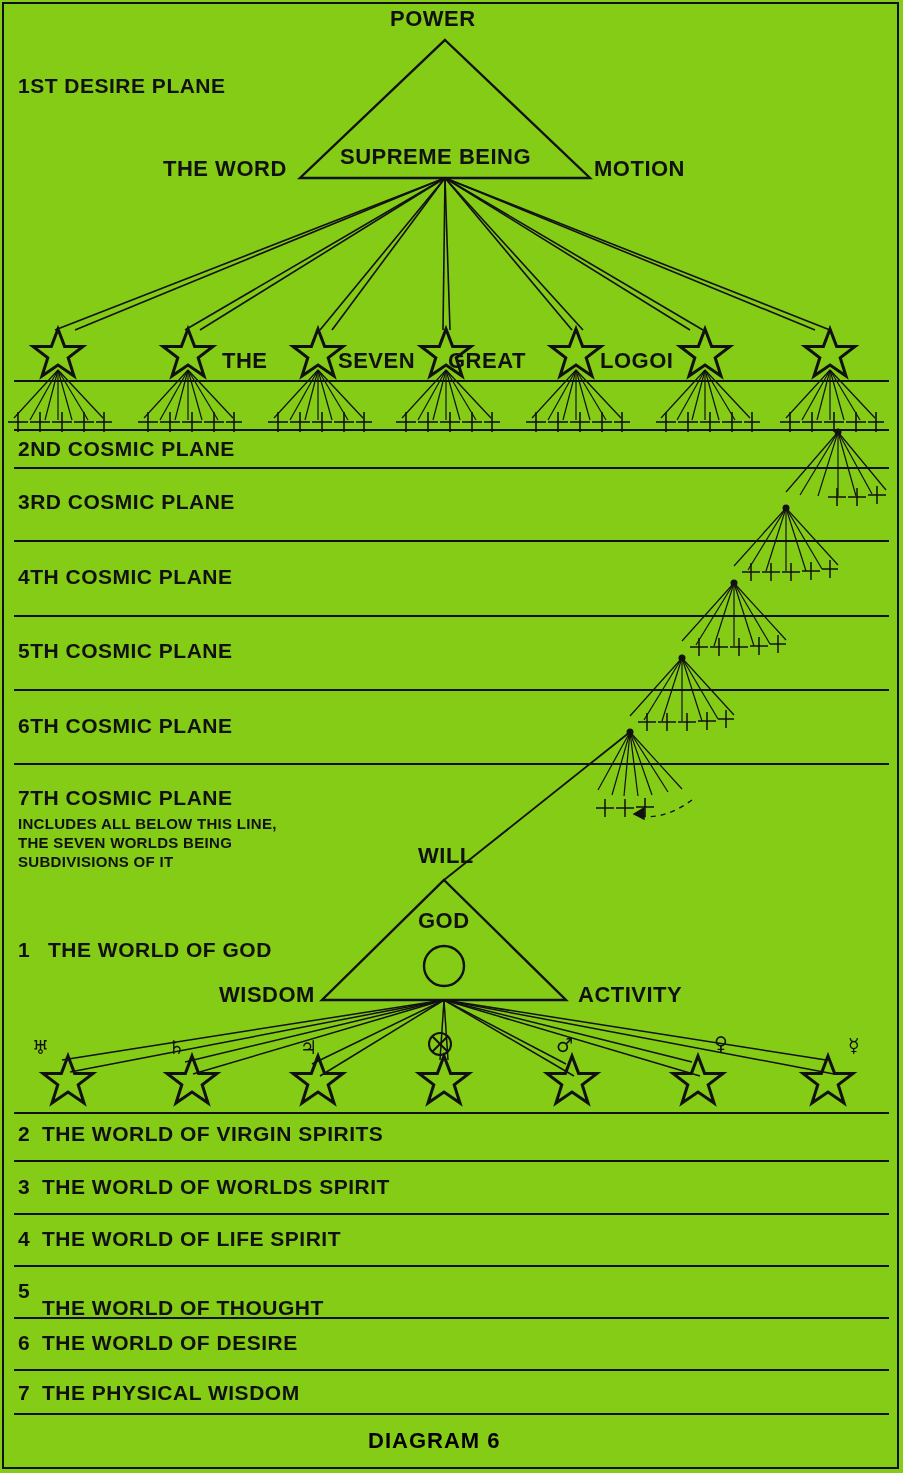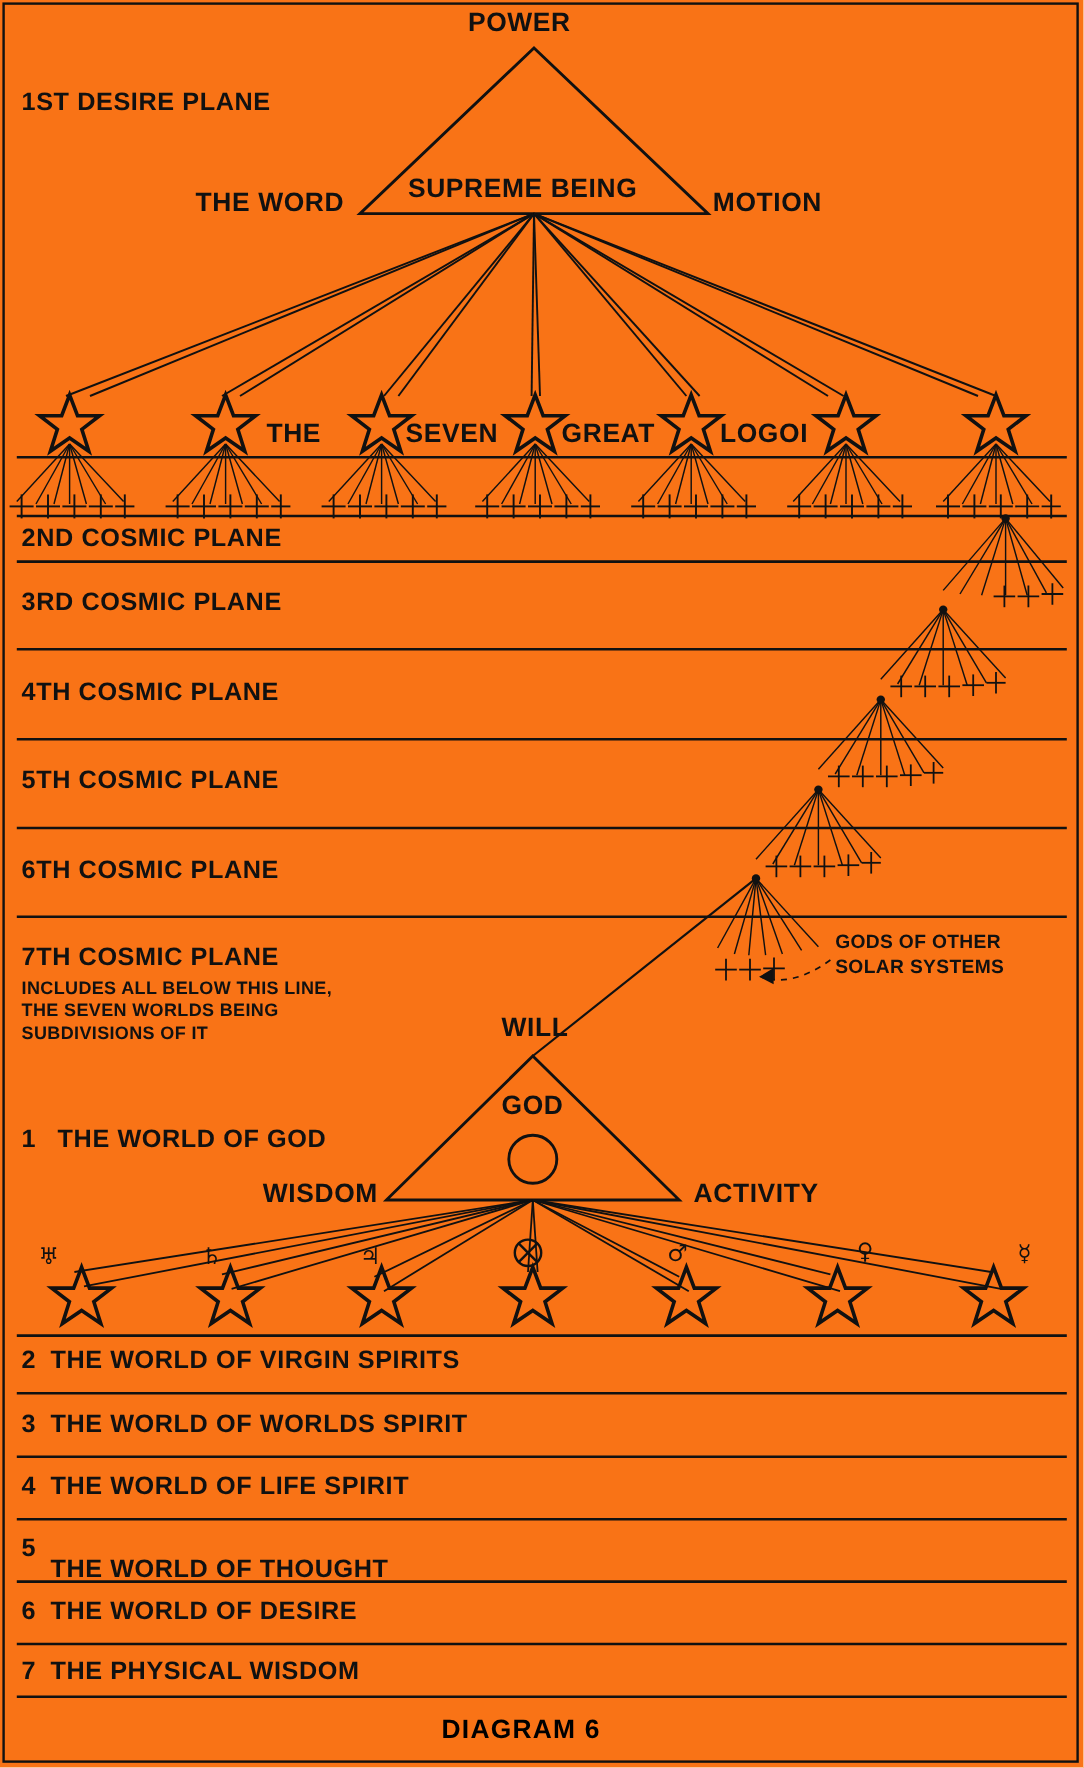--- a/index.html
+++ b/index.html
@@ -4,21 +4,21 @@
 <style>
   html, body {
     margin: 0;
     padding: 0;
     background: #ffffff;
   }
   #page {
     position: relative;
     width: 903px;
     height: 1473px;
-    background: #f97316;
+    background: #84cc16;
     font-family: "Liberation Sans", sans-serif;
     color: #000000;
     overflow: hidden;
   }
   #svg-layer {
     position: absolute;
     left: 0; top: 0;
     width: 903px;
     height: 1473px;
   }
@@ -421,36 +421,34 @@
 
   <div class="lbl big-label" style="left:390px; top:6px;">POWER</div>
   <div class="lbl big-label" style="left:163px; top:156px;">THE WORD</div>
   <div class="lbl big-label" style="left:594px; top:156px;">MOTION</div>
   <div class="lbl big-label" style="left:340px; top:144px;">SUPREME BEING</div>
 
   <div class="lbl plane-label" style="left:18px; top:74px;">1ST DESIRE PLANE</div>
 
   <div class="lbl big-label" style="left:222px; top:348px;">THE</div>
   <div class="lbl big-label" style="left:338px; top:348px;">SEVEN</div>
-  <div class="lbl big-label" style="left:468px; top:348px;">GREAT</div>
+  <div class="lbl big-label" style="left:448px; top:348px;">GREAT</div>
   <div class="lbl big-label" style="left:600px; top:348px;">LOGOI</div>
 
   <div class="lbl plane-label" style="left:18px; top:437px;">2ND COSMIC PLANE</div>
   <div class="lbl plane-label" style="left:18px; top:490px;">3RD COSMIC PLANE</div>
   <div class="lbl plane-label" style="left:18px; top:565px;">4TH COSMIC PLANE</div>
   <div class="lbl plane-label" style="left:18px; top:639px;">5TH COSMIC PLANE</div>
   <div class="lbl plane-label" style="left:18px; top:714px;">6TH COSMIC PLANE</div>
   <div class="lbl plane-label" style="left:18px; top:786px;">7TH COSMIC PLANE</div>
 
   <div class="lbl small-note" style="left:18px; top:814px; white-space:pre;">INCLUDES ALL BELOW THIS LINE,
 THE SEVEN WORLDS BEING
 SUBDIVISIONS OF IT</div>
 
-  <div class="lbl gods-note" style="left:696px; top:775px; white-space:pre;">GODS OF OTHER
-SOLAR SYSTEMS</div>
 
   <div class="lbl big-label" style="left:418px; top:843px;">WILL</div>
   <div class="lbl big-label" style="left:418px; top:908px;">GOD</div>
   <div class="lbl big-label" style="left:219px; top:982px;">WISDOM</div>
   <div class="lbl big-label" style="left:578px; top:982px;">ACTIVITY</div>
 
   <div class="planet-glyph" style="left:32px; top:1036px;">♅</div>
   <div class="planet-glyph" style="left:168px; top:1036px;">♄</div>
   <div class="planet-glyph" style="left:300px; top:1036px;">♃</div>
   <div class="planet-glyph" style="left:556px; top:1034px;">♂</div>

